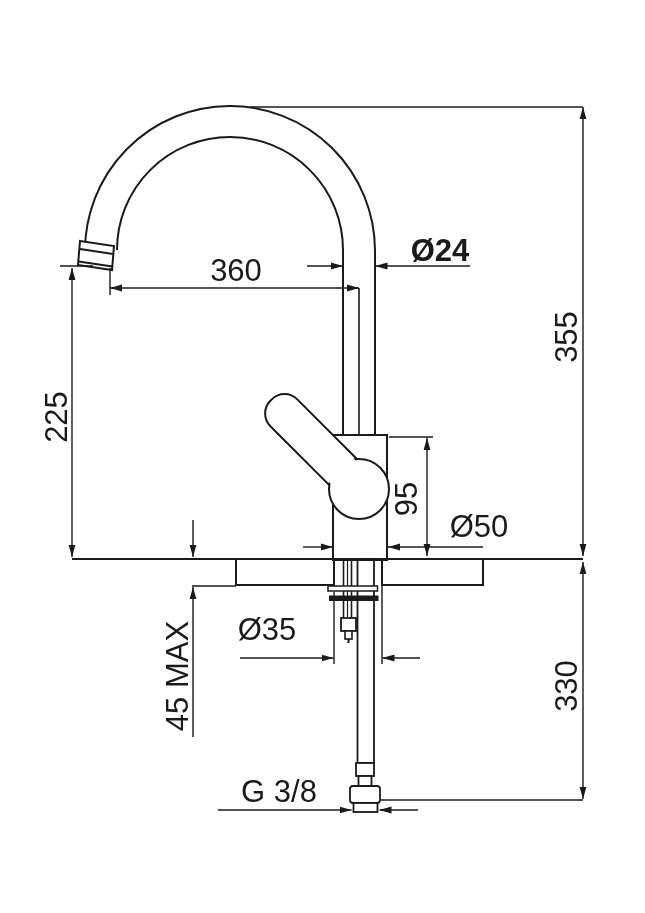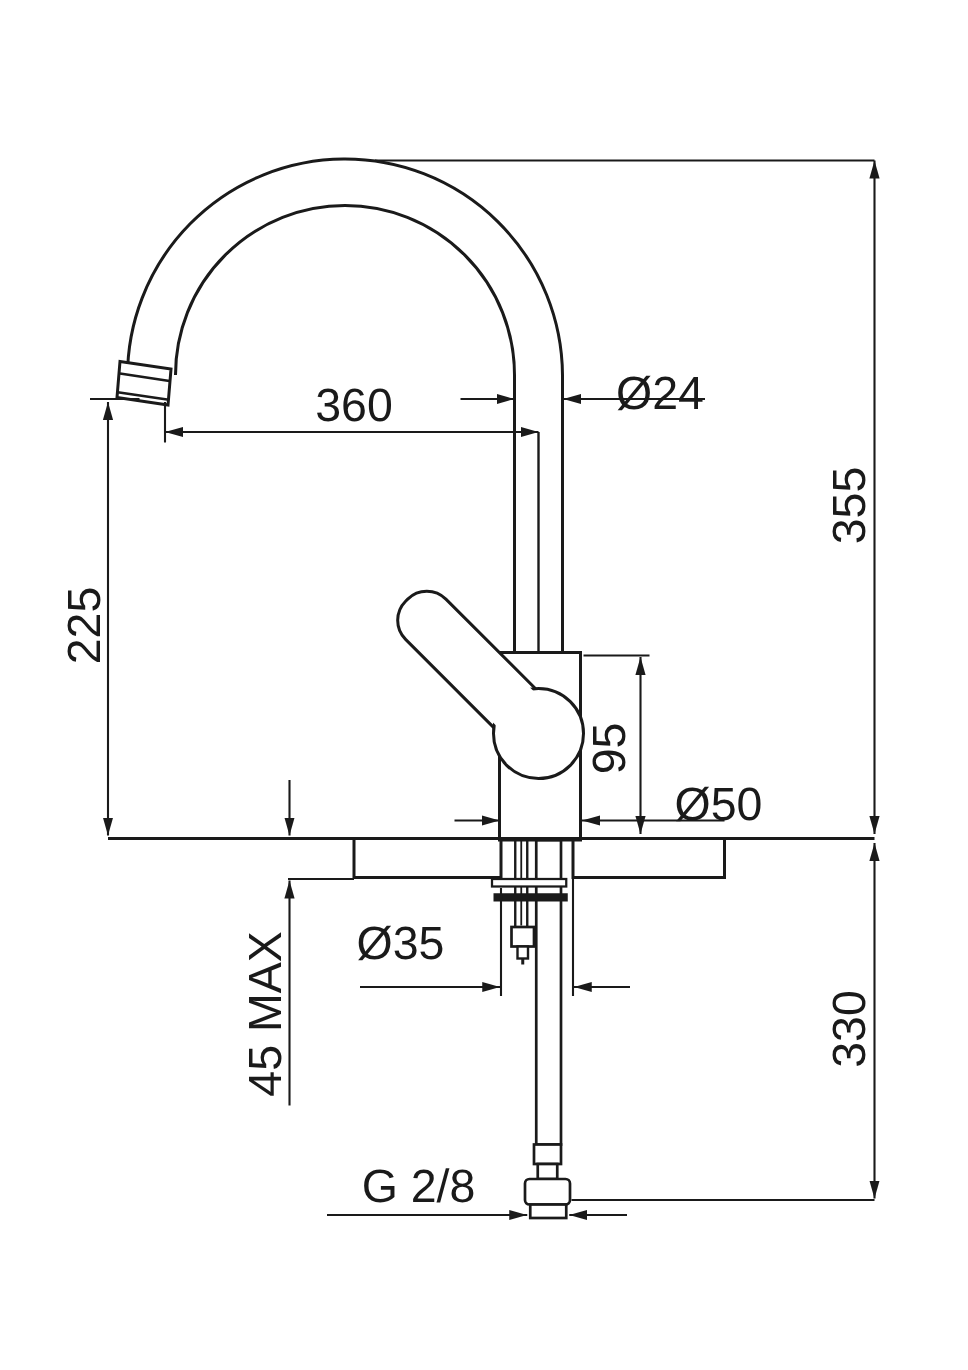--- a/index.html
+++ b/index.html
@@ -113,19 +113,19 @@
 
       <line class="ln" x1="218" y1="810" x2="351.5" y2="810" marker-end="url(#arr)"></line>
       <line class="ln" x1="418" y1="810" x2="379.5" y2="810" marker-end="url(#arr)"></line>
     </g>
   </svg>
 
   <div class="lbl rot" style="left:566px;top:337px;">355</div>
   <div class="lbl rot" style="left:566px;top:686px;">330</div>
   <div class="lbl rot" style="left:56px;top:417px;">225</div>
   <div class="lbl" style="left:236px;top:270px;">360</div>
-  <div class="lbl" style="left:440px;top:262px;">Ø24</div>
-  <div class="lbl" style="left:479px;top:526px;margin-top:10px;">Ø50</div>
+  <div class="lbl" style="left:440px;top:250px;font-weight:bold;">Ø24</div>
+  <div class="lbl" style="left:479px;top:526px;">Ø50</div>
   <div class="lbl rot" style="left:406px;top:499px;">95</div>
   <div class="lbl" style="left:267px;top:629px;">Ø35</div>
   <div class="lbl rot" style="left:177px;top:676px;">45 MAX</div>
-  <div class="lbl" style="left:279px;top:791px;">G 2/8</div>
+  <div class="lbl" style="left:279px;top:791px;">G 3/8</div>
 </div>
 
 </body></html>

